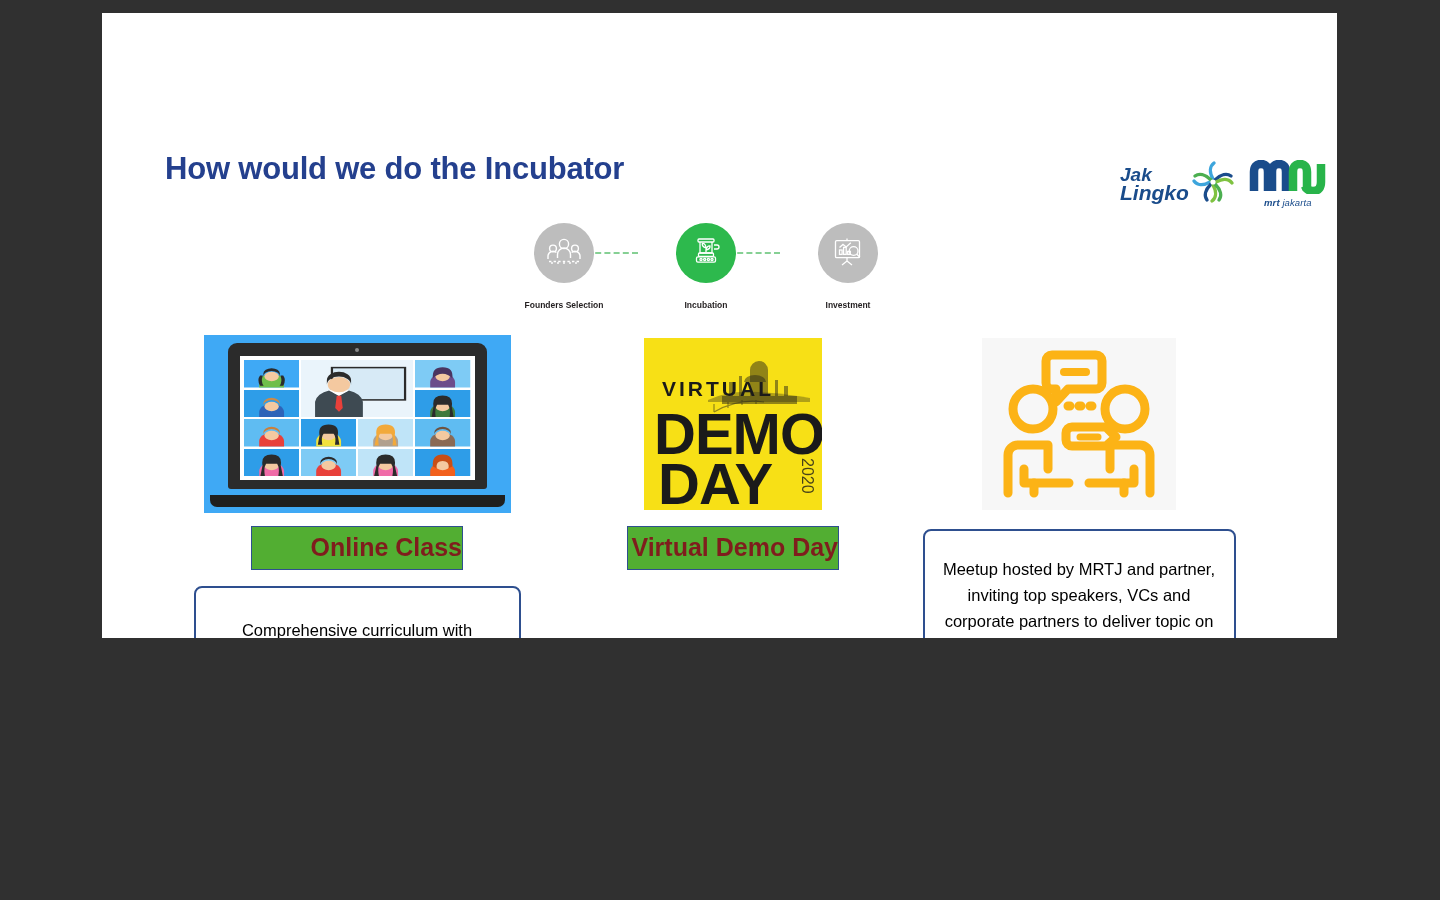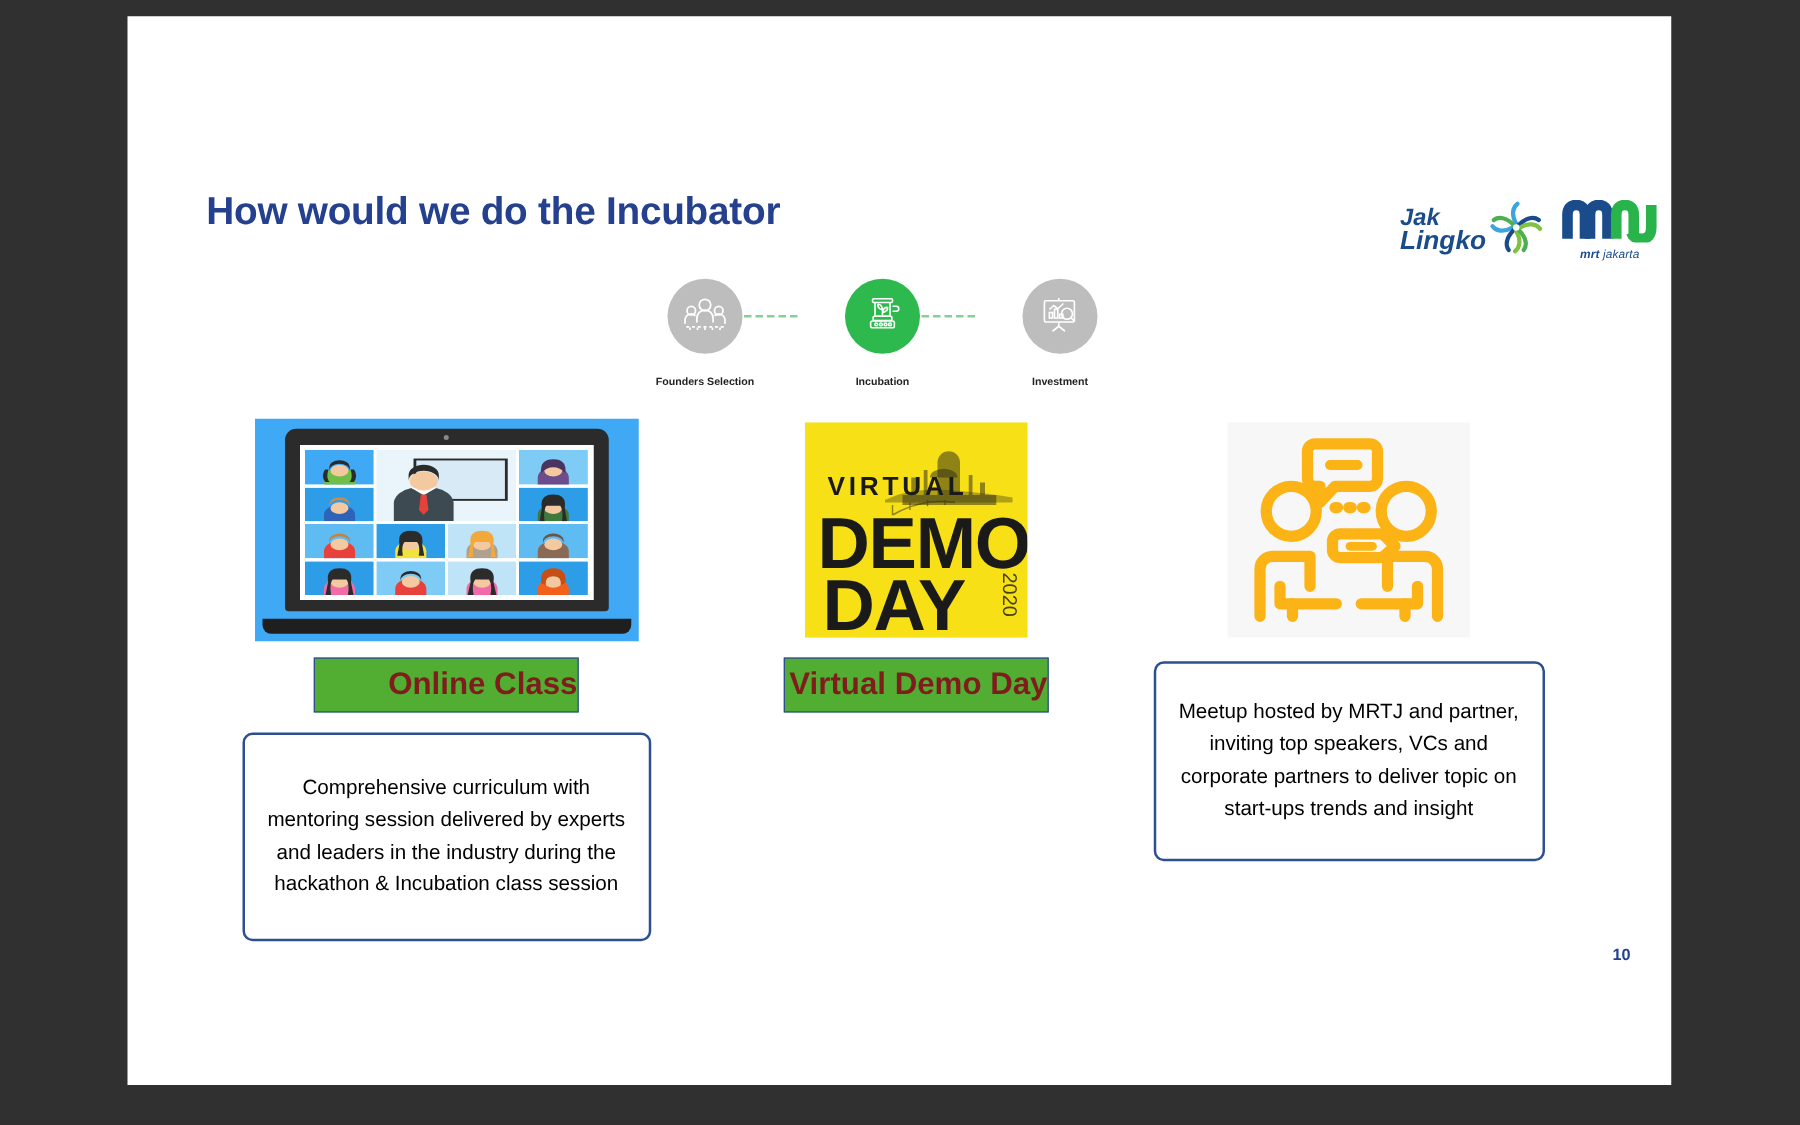--- a/index.html
+++ b/index.html
@@ -18,21 +18,21 @@
     height: 900px;
     background: #303030;
   }
 
   
   #slide {
     position: absolute;
     left: 102px;
     top: 13px;
     width: 1235px;
-    height: 855px;
+    height: 625px;
     background: #ffffff;
     overflow: hidden;
   }
 
   
   #slide-title {
     position: absolute;
     left: 63px;
     top: 138px;
     font-size: 31px;

